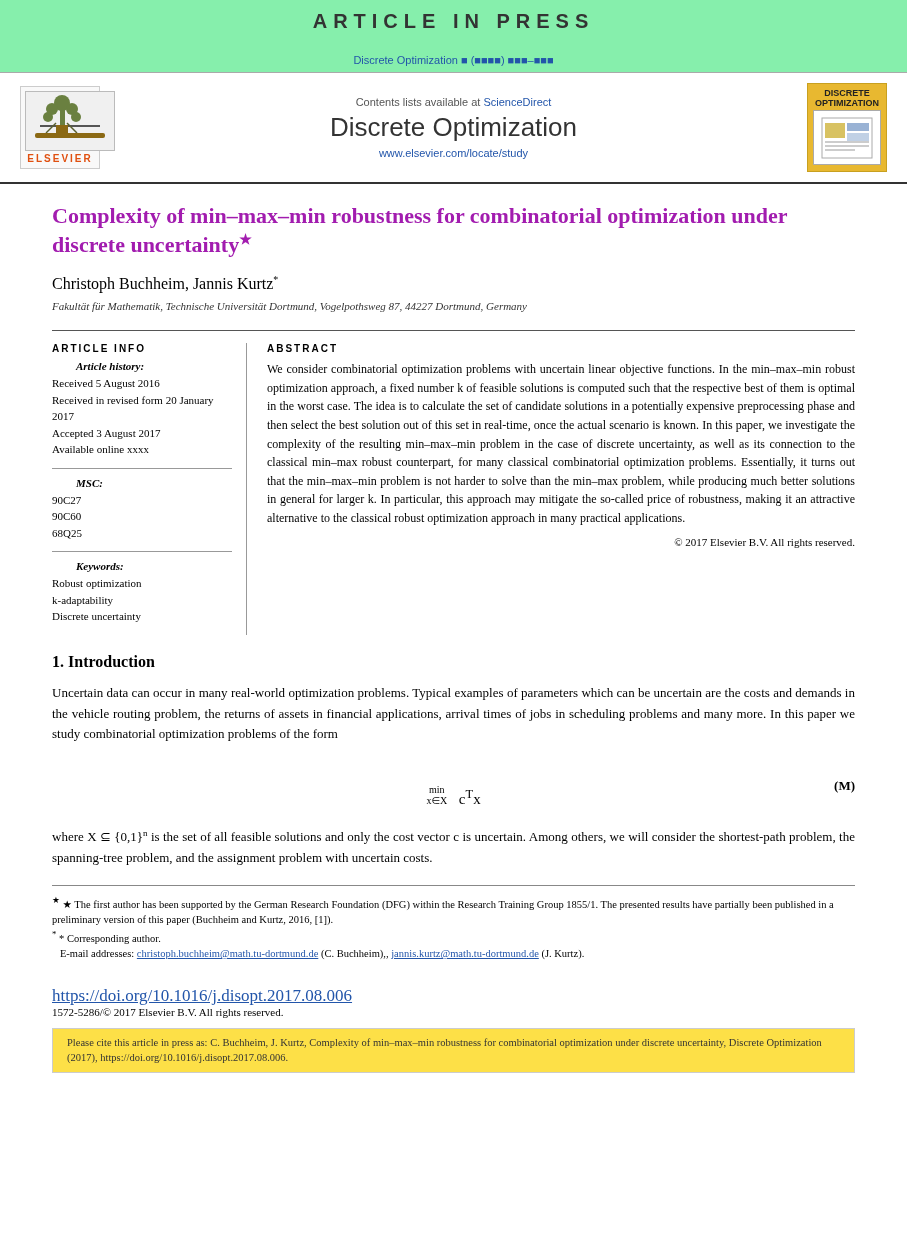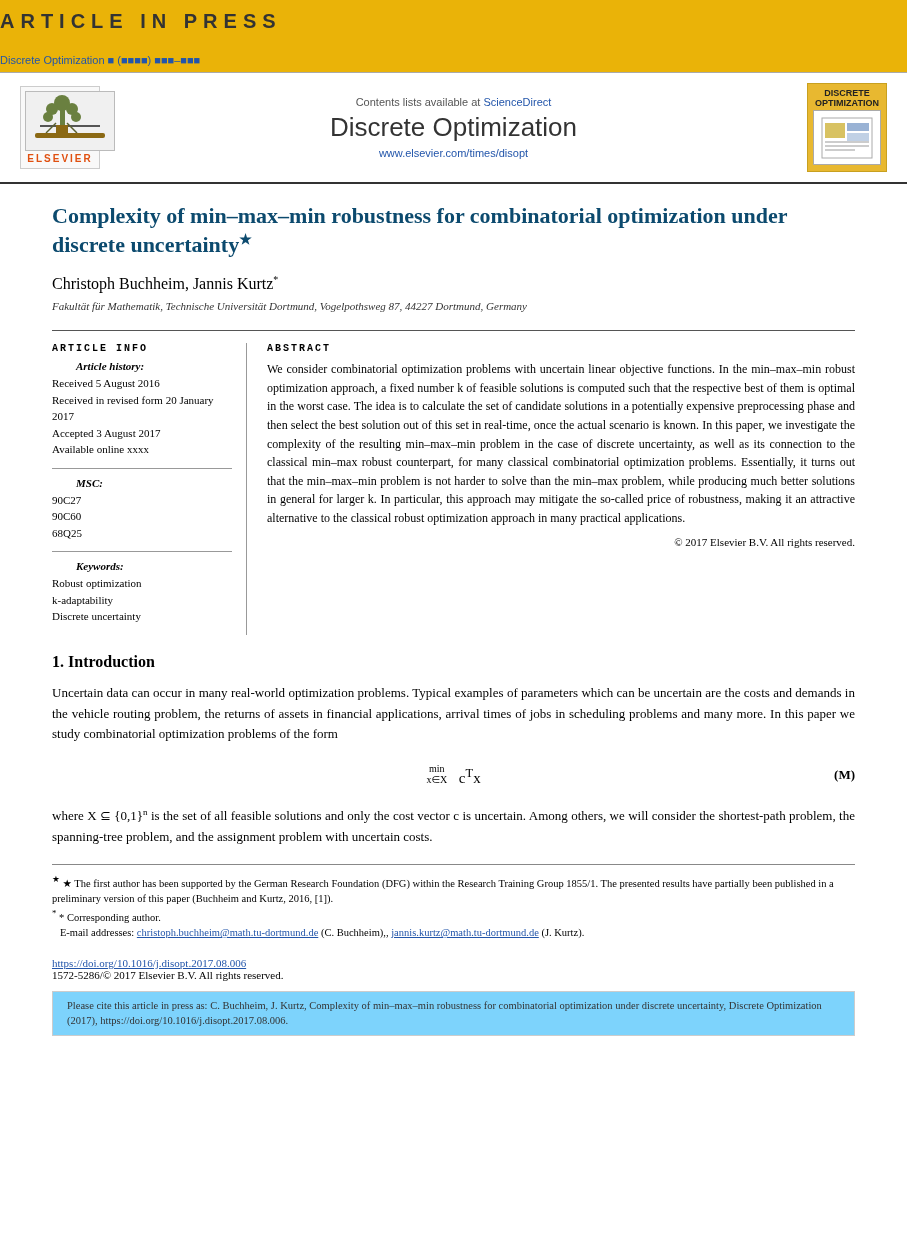--- a/index.html
+++ b/index.html
@@ -12,22 +12,22 @@
     .page-wrapper {
       width: 907px;
       min-height: 1238px;
       background: #fff;
       margin: 0 auto;
       position: relative;
       padding: 0;
     }
     
     .article-in-press-banner {
-      background: #eab308;
-      text-align: left;
+      background: #86efac;
+      text-align: center;
       padding: 10px 0 6px 0;
       border-bottom: 1px solid #aaa;
     }
     .article-in-press-banner .aip-title {
       font-size: 20px;
       font-weight: bold;
       letter-spacing: 6px;
       color: #333;
       font-family: Arial, sans-serif;
     }
@@ -125,21 +125,21 @@
 
     
     .main-content {
       padding: 18px 52px 18px 52px;
     }
 
     
     .paper-title {
       font-size: 22px;
       font-weight: bold;
-      color: #0c4a6e;
+      color: #a21caf;
       line-height: 1.3;
       margin-bottom: 14px;
     }
     .paper-title sup { font-size: 14px; }
 
     
     .authors {
       font-size: 16px;
       color: #000;
       margin-bottom: 6px;
@@ -171,21 +171,21 @@
       font-size: 11px;
     }
     .right-col {
       flex: 1;
       font-size: 12px;
     }
 
     .col-header {
       font-size: 10px;
       letter-spacing: 2px;
-      font-family: Liberation Mono, monospace;
+      font-family: Liberation Sans, sans-serif;
       font-weight: bold;
       font-style: normal;
       color: #000;
       margin-bottom: 6px;
     }
 
     .left-section { margin-bottom: 10px; }
     .left-section .section-label {
       font-style: italic;
       font-weight: bold;
@@ -257,33 +257,33 @@
       margin-top: 16px;
       padding-top: 8px;
       font-size: 10.5px;
       line-height: 1.5;
       color: #000;
     }
     .footnote-area a { color: #2255aa; text-decoration: underline; }
 
     
     .doi-line {
-      font-size: 11px;
+      font-size: 17px;
       color: #2255aa;
-      margin-top: 16px;
+      margin-top: 24px;
     }
     .doi-line a { color: #2255aa; text-decoration: underline; }
     .issn-line {
       font-size: 11px;
       color: #000;
     }
 
     
     .citation-bar {
-      background: #7dd3fc;
+      background: #fde047;
       border: 1px solid #ccc;
       padding: 7px 14px;
       font-size: 10.5px;
       color: #333;
       line-height: 1.4;
       margin-top: 10px;
     }
   </style>
 </head>
 <body>
@@ -317,21 +317,21 @@
       <div class="elsevier-name">ELSEVIER</div>
     </div>
 
     <div class="journal-center">
       <div class="science-direct-text">
         <span>Contents lists available at</span>
         <a>ScienceDirect</a>
       </div>
       <div class="journal-name">Discrete Optimization</div>
       <div class="journal-url">
-        <a>www.elsevier.com/times/disopt</a>
+        <a>www.elsevier.com/locate/study</a>
       </div>
     </div>
 
     <div class="journal-logo-right">
       <div class="do-text">DISCRETE OPTIMIZATION</div>
       <div class="do-graphic">
         <svg width="60" height="50" viewBox="0 0 60 50">
           <rect x="5" y="5" width="50" height="40" fill="#fff" stroke="#aaa"></rect>
           <rect x="8" y="10" width="20" height="15" fill="#c8a820" opacity="0.7"></rect>
           <rect x="30" y="10" width="22" height="8" fill="#3366aa" opacity="0.5"></rect>
@@ -398,21 +398,21 @@
 
     <div class="section-title">
       <span>1.</span>
       <span>Introduction</span>
     </div>
 
     <div class="body-text">Uncertain data can occur in many real-world optimization problems. Typical examples of parameters which can be uncertain are the costs and demands in the vehicle routing problem, the returns of assets in financial applications, arrival times of jobs in scheduling problems and many more. In this paper we study combinatorial optimization problems of the form</div>
 
     <div class="formula-row">
       <div class="formula-content">
-        <div style="display:inline-block; text-align:center;">
+        <div style="display:inline-block; text-align:center;margin-top:21px;">
           <div style="font-size:10px; font-style:normal; font-family: 'Times New Roman';">min</div>
           <div style="font-size:10px; font-family:'Times New Roman';">x∈X</div>
         </div>
         <span style="font-size:15px; font-family:'Times New Roman'; margin-left:8px;margin-top:21px;">c<sup>T</sup>x</span>
       </div>
       <div class="formula-label">
         <span>(M)</span>
       </div>
     </div>
 

